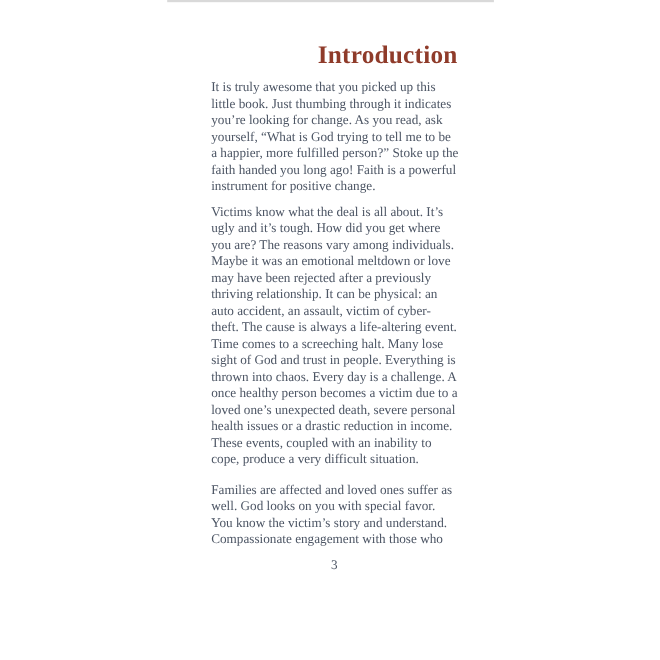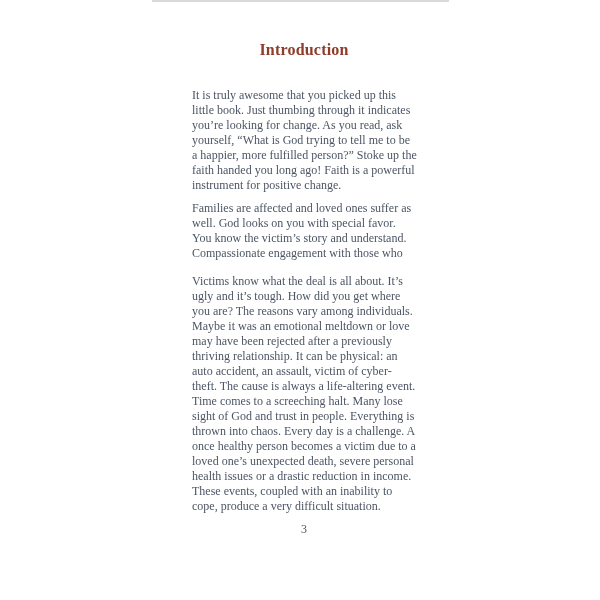--- a/index.html
+++ b/index.html
@@ -33,38 +33,38 @@
   }
   .content {
     position: absolute;
     left: 40px;
     top: 0;
     width: 224px;
     color: #4c5564;
   }
   .title {
     margin: 36px 0 0 0;
-    text-align: center;
-    font-size: 16px;
+    text-align: right;
+    font-size: 23px;
     line-height: 28px;
     font-weight: bold;
     letter-spacing: 0.2px;
     color: #8f3b2a;
   }
   .blocks p {
     font-size: 12px;
     line-height: 15px;
     white-space: pre;
     margin: 0;
   }
   .blocks p.para { }
   .blocks p.quote {
     padding-left: 30px;
   }
-  .blocks > :nth-child(1) { margin-top: 24px; }
+  .blocks > :nth-child(1) { margin-top: 8px; }
   .blocks > :nth-child(2) { margin-top: 8px; }
   .blocks > :nth-child(3) { margin-top: 13px; }
   .blocks > :nth-child(4) { margin-top: 7px; }
   .page-number {
     margin-top: 8px;
     text-align: center;
     font-size: 12px;
     line-height: 15px;
   }
 </style>
@@ -77,37 +77,37 @@
     <div class="content" style="color: rgb(76, 85, 100);">
       <h1 class="title" style="color: rgb(143, 59, 42);">Introduction</h1>
       <div class="blocks">
           <p class="para">It is truly awesome that you picked up this
 little book. Just thumbing through it indicates
 you’re looking for change. As you read, ask
 yourself, “What is God trying to tell me to be
 a happier, more fulfilled person?” Stoke up the
 faith handed you long ago! Faith is a powerful
 instrument for positive change.</p>
-          <p class="para">Families are affected and loved ones suffer as
-well. God looks on you with special favor.
-You know the victim’s story and understand.
-Compassionate engagement with those who</p>
           <p class="para">Victims know what the deal is all about. It’s
 ugly and it’s tough. How did you get where
 you are? The reasons vary among individuals.
 Maybe it was an emotional meltdown or love
 may have been rejected after a previously
 thriving relationship. It can be physical: an
 auto accident, an assault, victim of cyber-
 theft. The cause is always a life-altering event.
 Time comes to a screeching halt. Many lose
 sight of God and trust in people. Everything is
 thrown into chaos. Every day is a challenge. A
 once healthy person becomes a victim due to a
 loved one’s unexpected death, severe personal
 health issues or a drastic reduction in income.
 These events, coupled with an inability to
 cope, produce a very difficult situation.</p>
+          <p class="para">Families are affected and loved ones suffer as
+well. God looks on you with special favor.
+You know the victim’s story and understand.
+Compassionate engagement with those who</p>
         </div>
       <div class="page-number">3</div>
     </div>
   </div>
 </div>
 
 </body></html>

